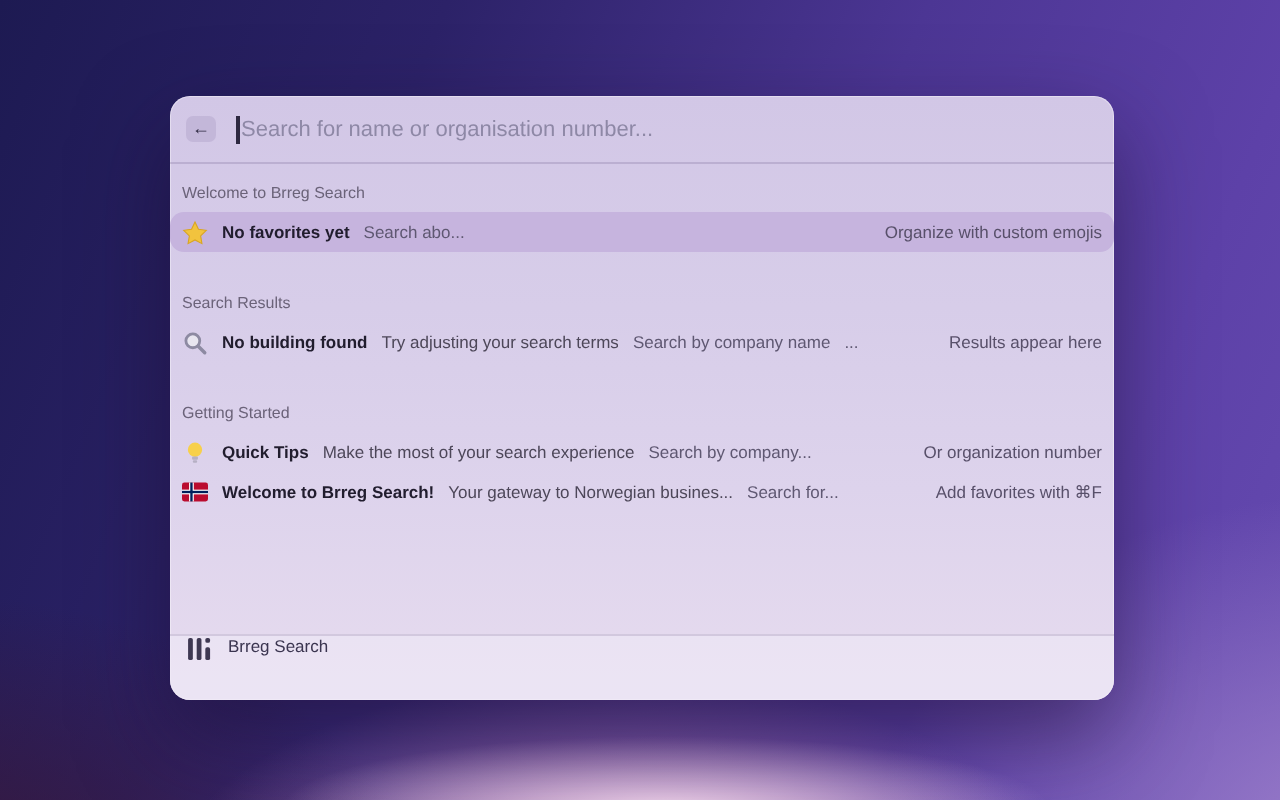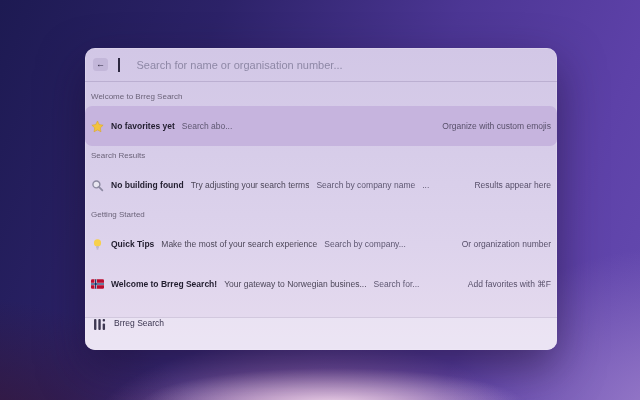--- a/index.html
+++ b/index.html
@@ -31,31 +31,31 @@
   .back{
     flex:0 0 auto;width:15px;height:13px;border:none;border-radius:3.5px;
     background:#c3b7d9;color:#2d2840;font-size:9px;line-height:13px;
     display:flex;align-items:center;justify-content:center;padding:0;
     font-family:inherit;cursor:pointer;
   }
   .caret{flex:0 0 auto;width:1.5px;height:14px;background:#2d2840;margin-left:10px;}
   .search-input{
     flex:1;min-width:0;border:none;outline:none;background:transparent;
     font:11px "Liberation Sans","DejaVu Sans",sans-serif;color:#2d2840;
-    padding:0;margin-left:17px;
+    padding:0;margin-left:1px;
   }
   .search-input::placeholder{color:#8e88a6;}
   .content{flex:1;padding:9px 0 0;overflow:hidden;}
-  .section + .section{margin-top:4px;}
+  .section + .section{margin-top:20px;}
   .section-label{
     font-size:8px;color:#6b6379;height:12px;line-height:12px;
     padding-left:6px;margin-bottom:3px;white-space:nowrap;
   }
   .row{
-    display:flex;align-items:center;gap:7px;height:40px;
+    display:flex;align-items:center;gap:7px;height:20px;
     padding:0 6px;border-radius:7px;font-size:8.5px;color:#4d4759;
     cursor:default;
   }
   .row.selected{background:#c6b4de;}
   .icon{flex:0 0 13px;width:13px;height:13px;display:flex;align-items:center;justify-content:center;}
   .title{font-weight:bold;color:#211d2e;white-space:nowrap;flex:0 0 auto;}
   .subtitle{white-space:nowrap;color:#4d4759;overflow:hidden;flex-shrink:1;min-width:0;}
   .acc{white-space:nowrap;color:#5f5872;overflow:hidden;flex-shrink:2;min-width:0;}
   .spacer{flex:1 0 6px;}
   .right{white-space:nowrap;color:#58506a;flex:0 0 auto;}

